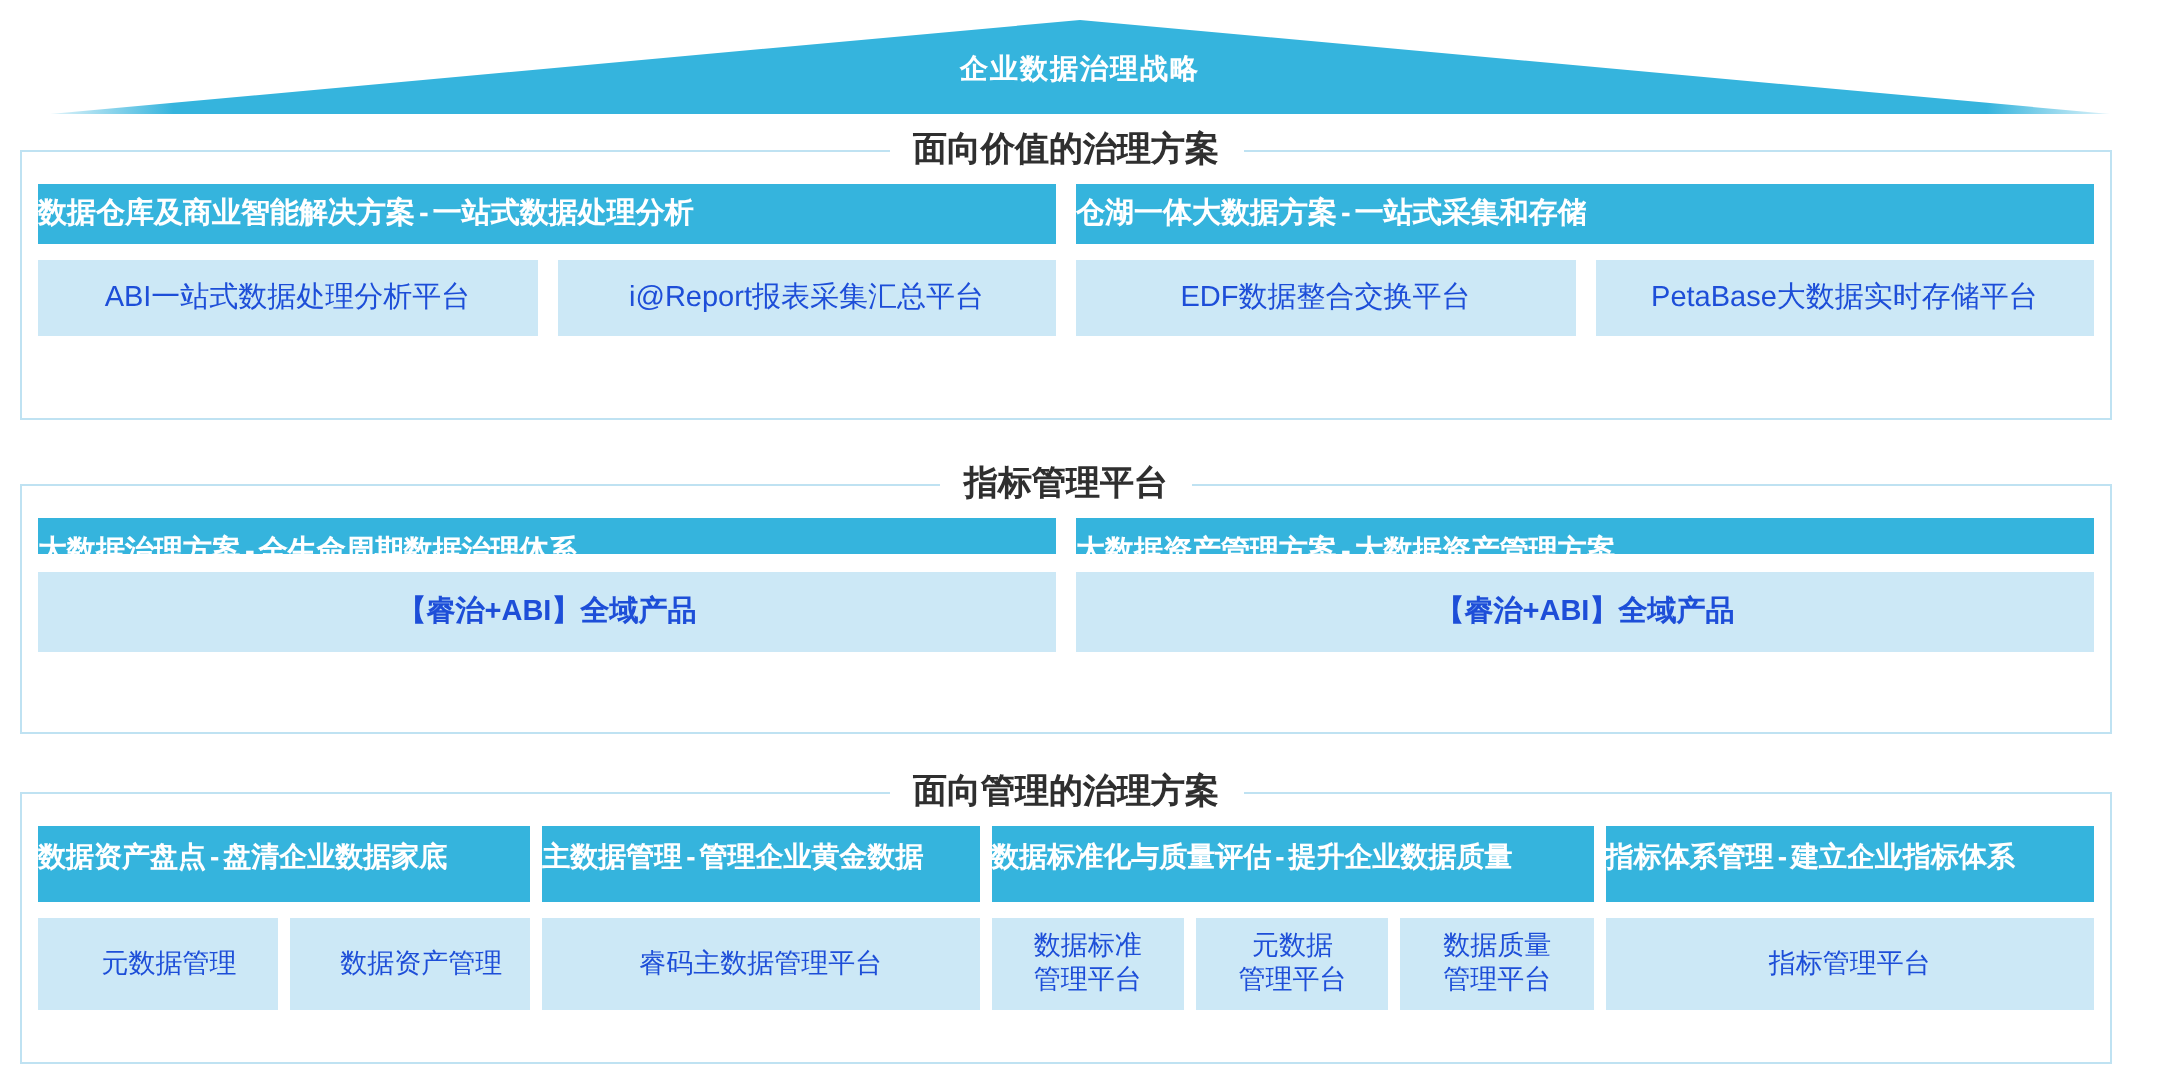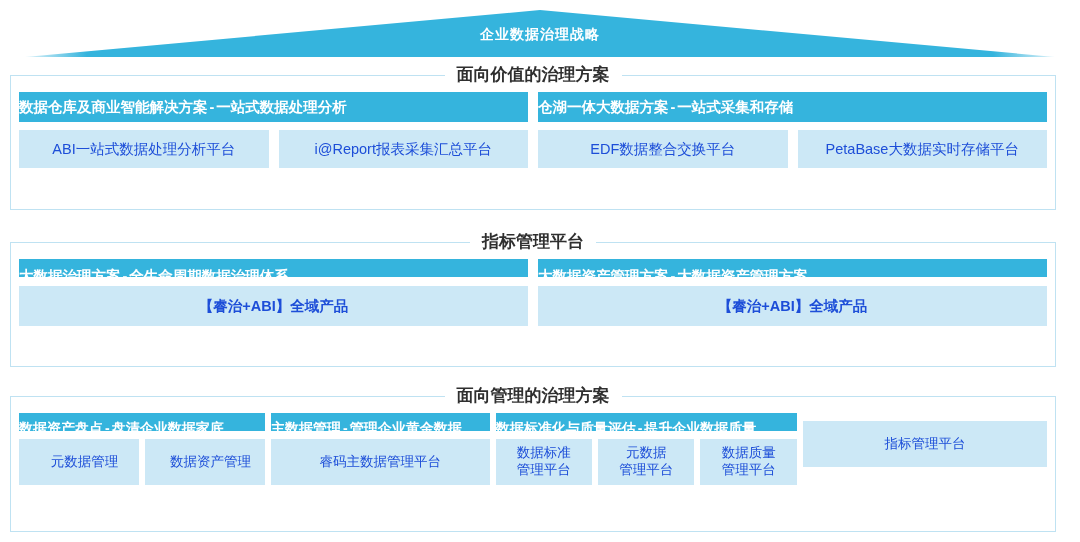--- a/index.html
+++ b/index.html
@@ -147,21 +147,21 @@
     flex: 1 1 0;
     height: 40px;
     font-size: 14.5px;
     font-weight: bold;
   }
 
   
   #sec-mgmt { top: 396px; height: 136px; }
   #sec-mgmt .cols { gap: 6px; }
   #sec-mgmt .group-head {
-    height: 18px;
+    height: 38px;
     line-height: 30px;
     font-size: 14px;
   }
   #sec-mgmt .subrow { margin-top: 8px; gap: 6px; }
   #sec-mgmt .card {
     height: 46px;
     font-size: 13.5px;
   }
   #sec-mgmt .g1 { width: 250px; }
   #sec-mgmt .g2 { width: 222px; }
@@ -287,20 +287,23 @@
           <div class="card">数据标准
 管理平台</div>
           <div class="card">元数据
 管理平台</div>
           <div class="card">数据质量
 管理平台</div>
         </div>
       </div>
 
       <div class="group g4">
+        <div class="group-head">
+          <span>指标体系管理</span><span class="sep">-</span><span>建立企业指标体系</span>
+        </div>
         <div class="subrow">
           <div class="card">指标管理平台</div>
         </div>
       </div>
 
     </div>
   </div>
 </div>
 
 </body></html>

